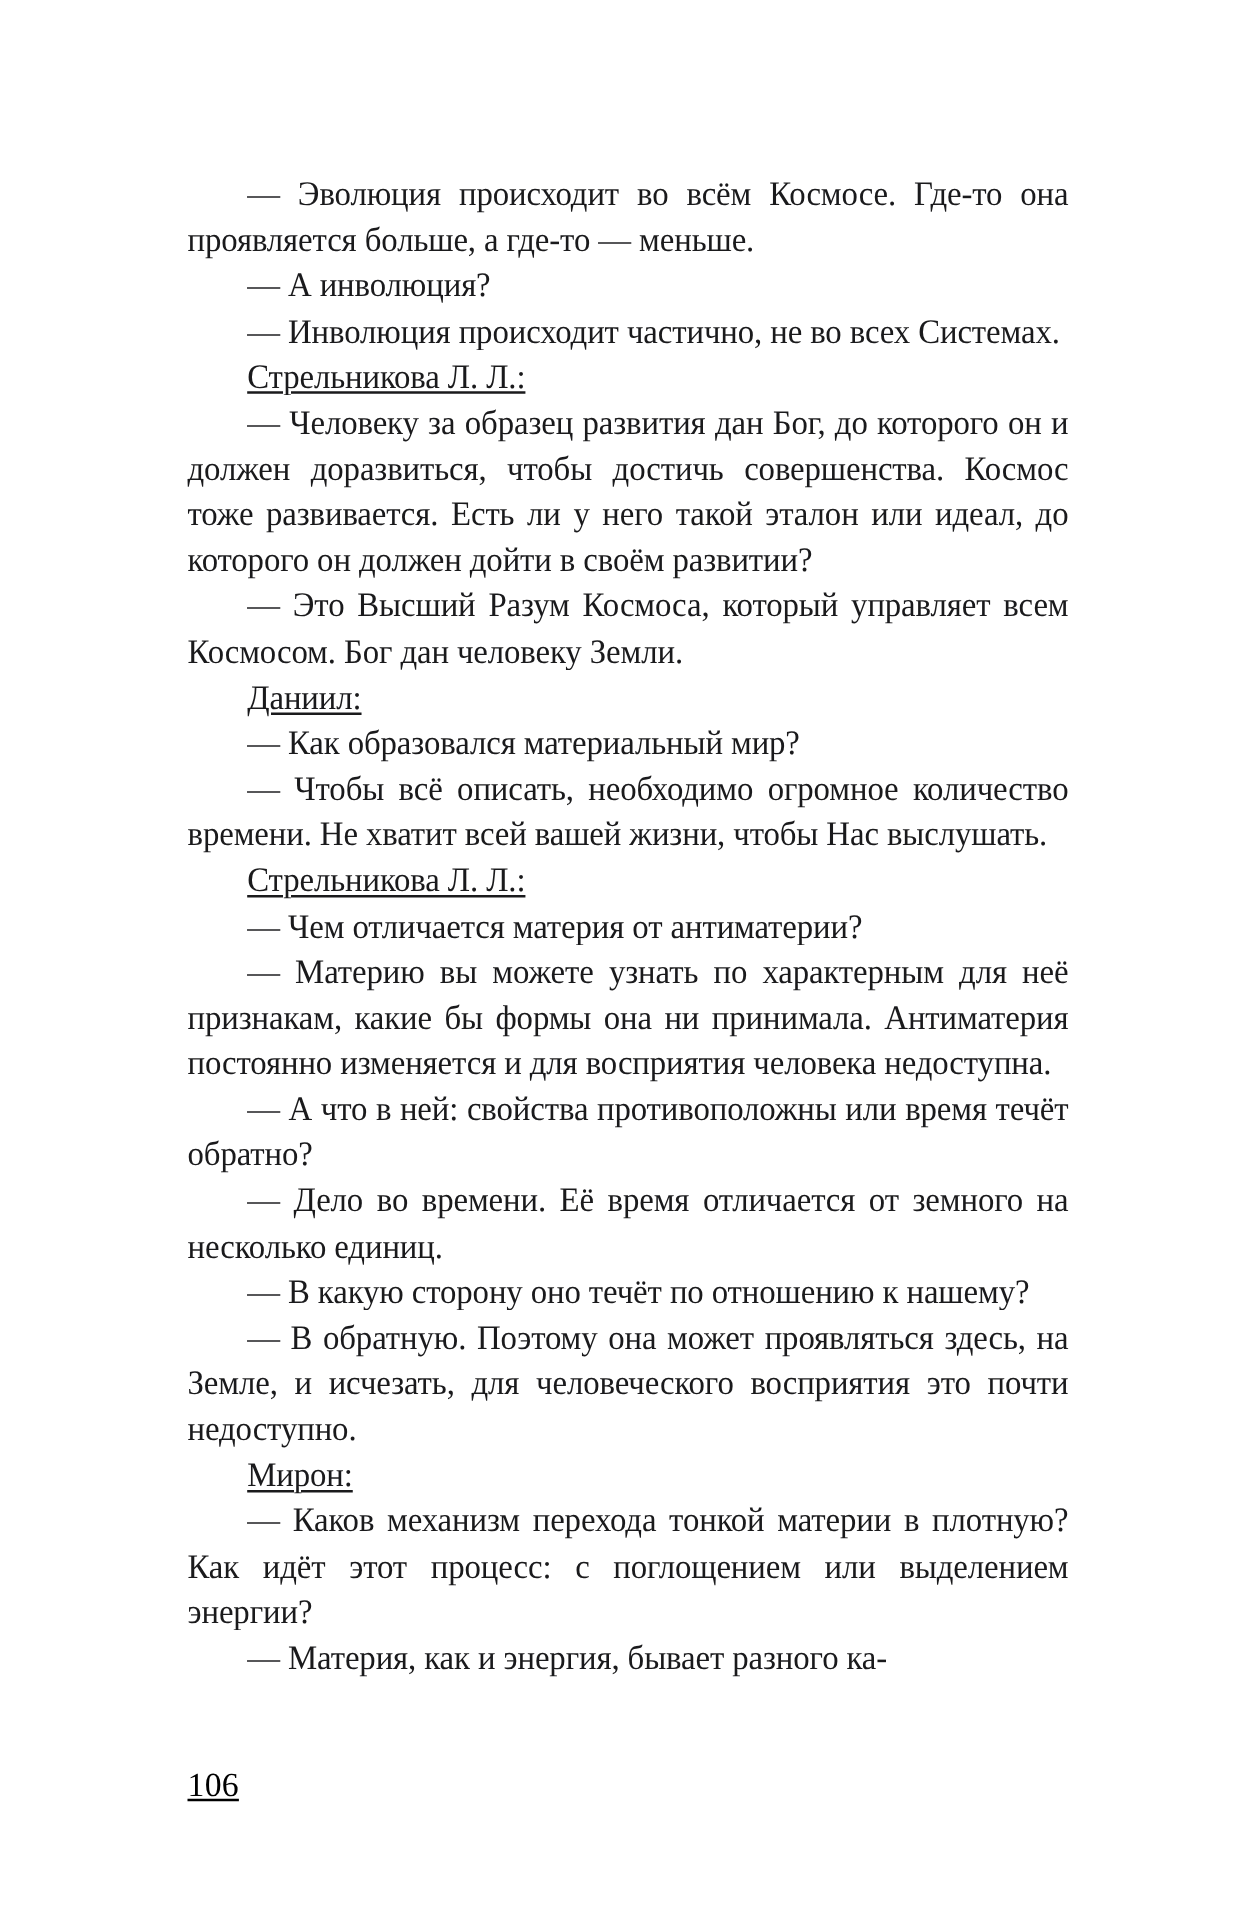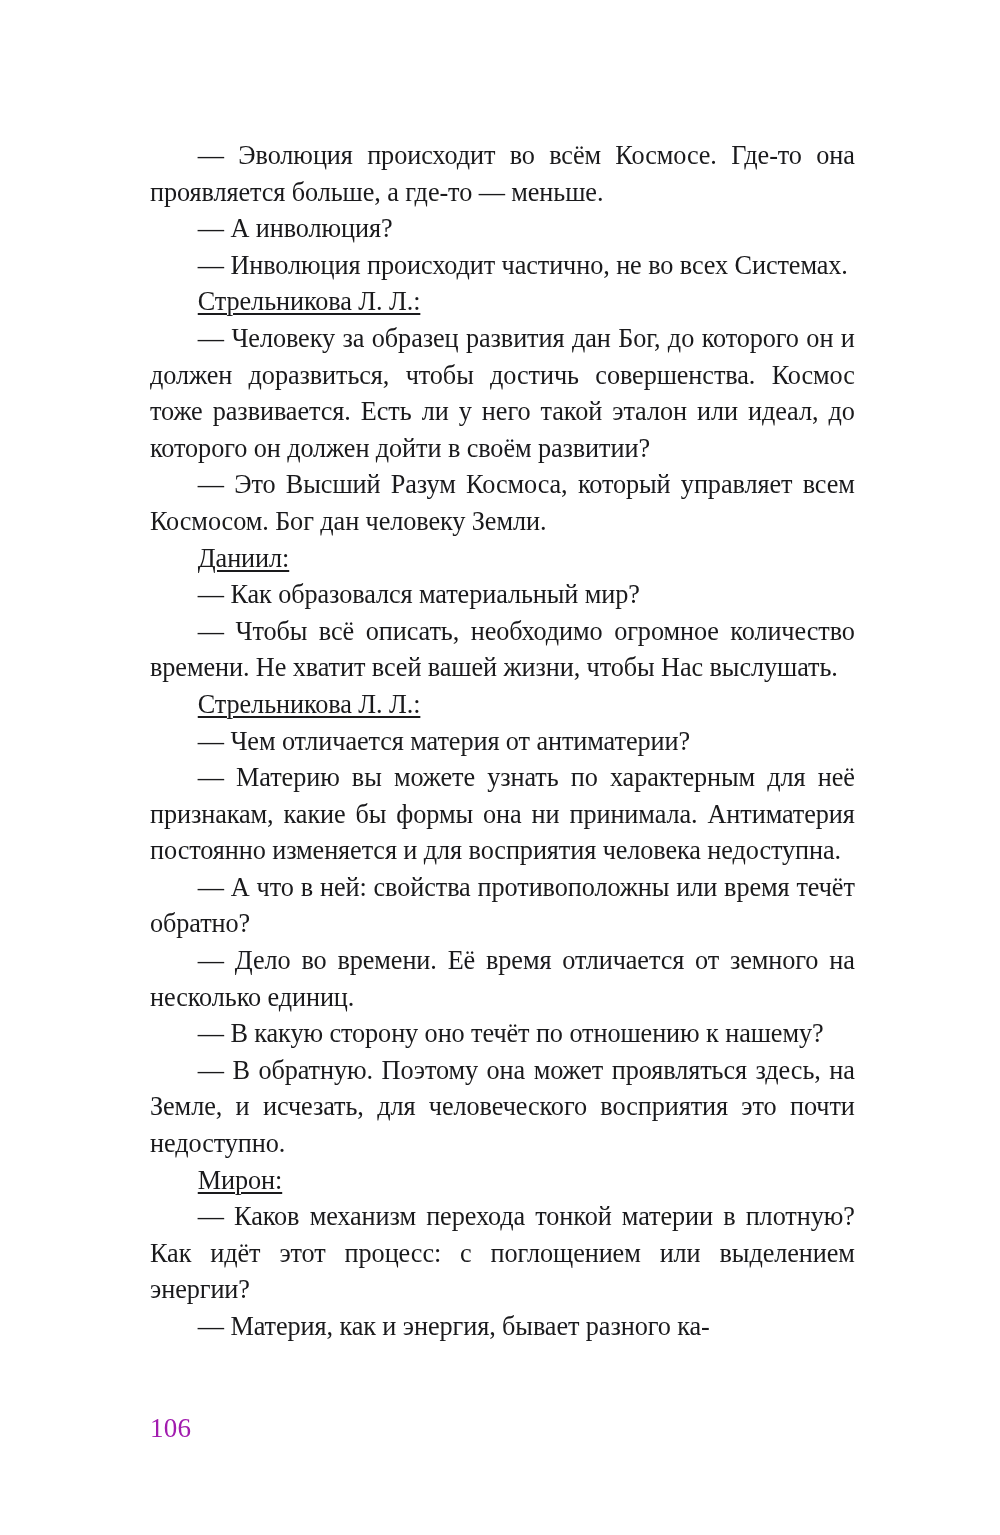--- a/index.html
+++ b/index.html
@@ -45,22 +45,23 @@
     text-underline-offset: 3px;
     text-decoration-thickness: 1.6px;
   }
   .page-number {
     position: absolute;
     left: 150px;
     top: 1411px;
     font-size: 27px;
     line-height: 34px;
     font-family: "Liberation Serif", "DejaVu Serif", serif;
-    color: #a21caf;
+    color: #000000;
     letter-spacing: 0.2px;
+    text-decoration: underline;
   }
 </style>
 </head>
 <body>
 
 <div class="page">
 
   <div class="text-column">
       <p class="para">— Эволюция происходит во всём Космосе. Где-то она проявляется больше, а где-то — меньше.</p>
       <p class="para">— А инволюция?</p>

